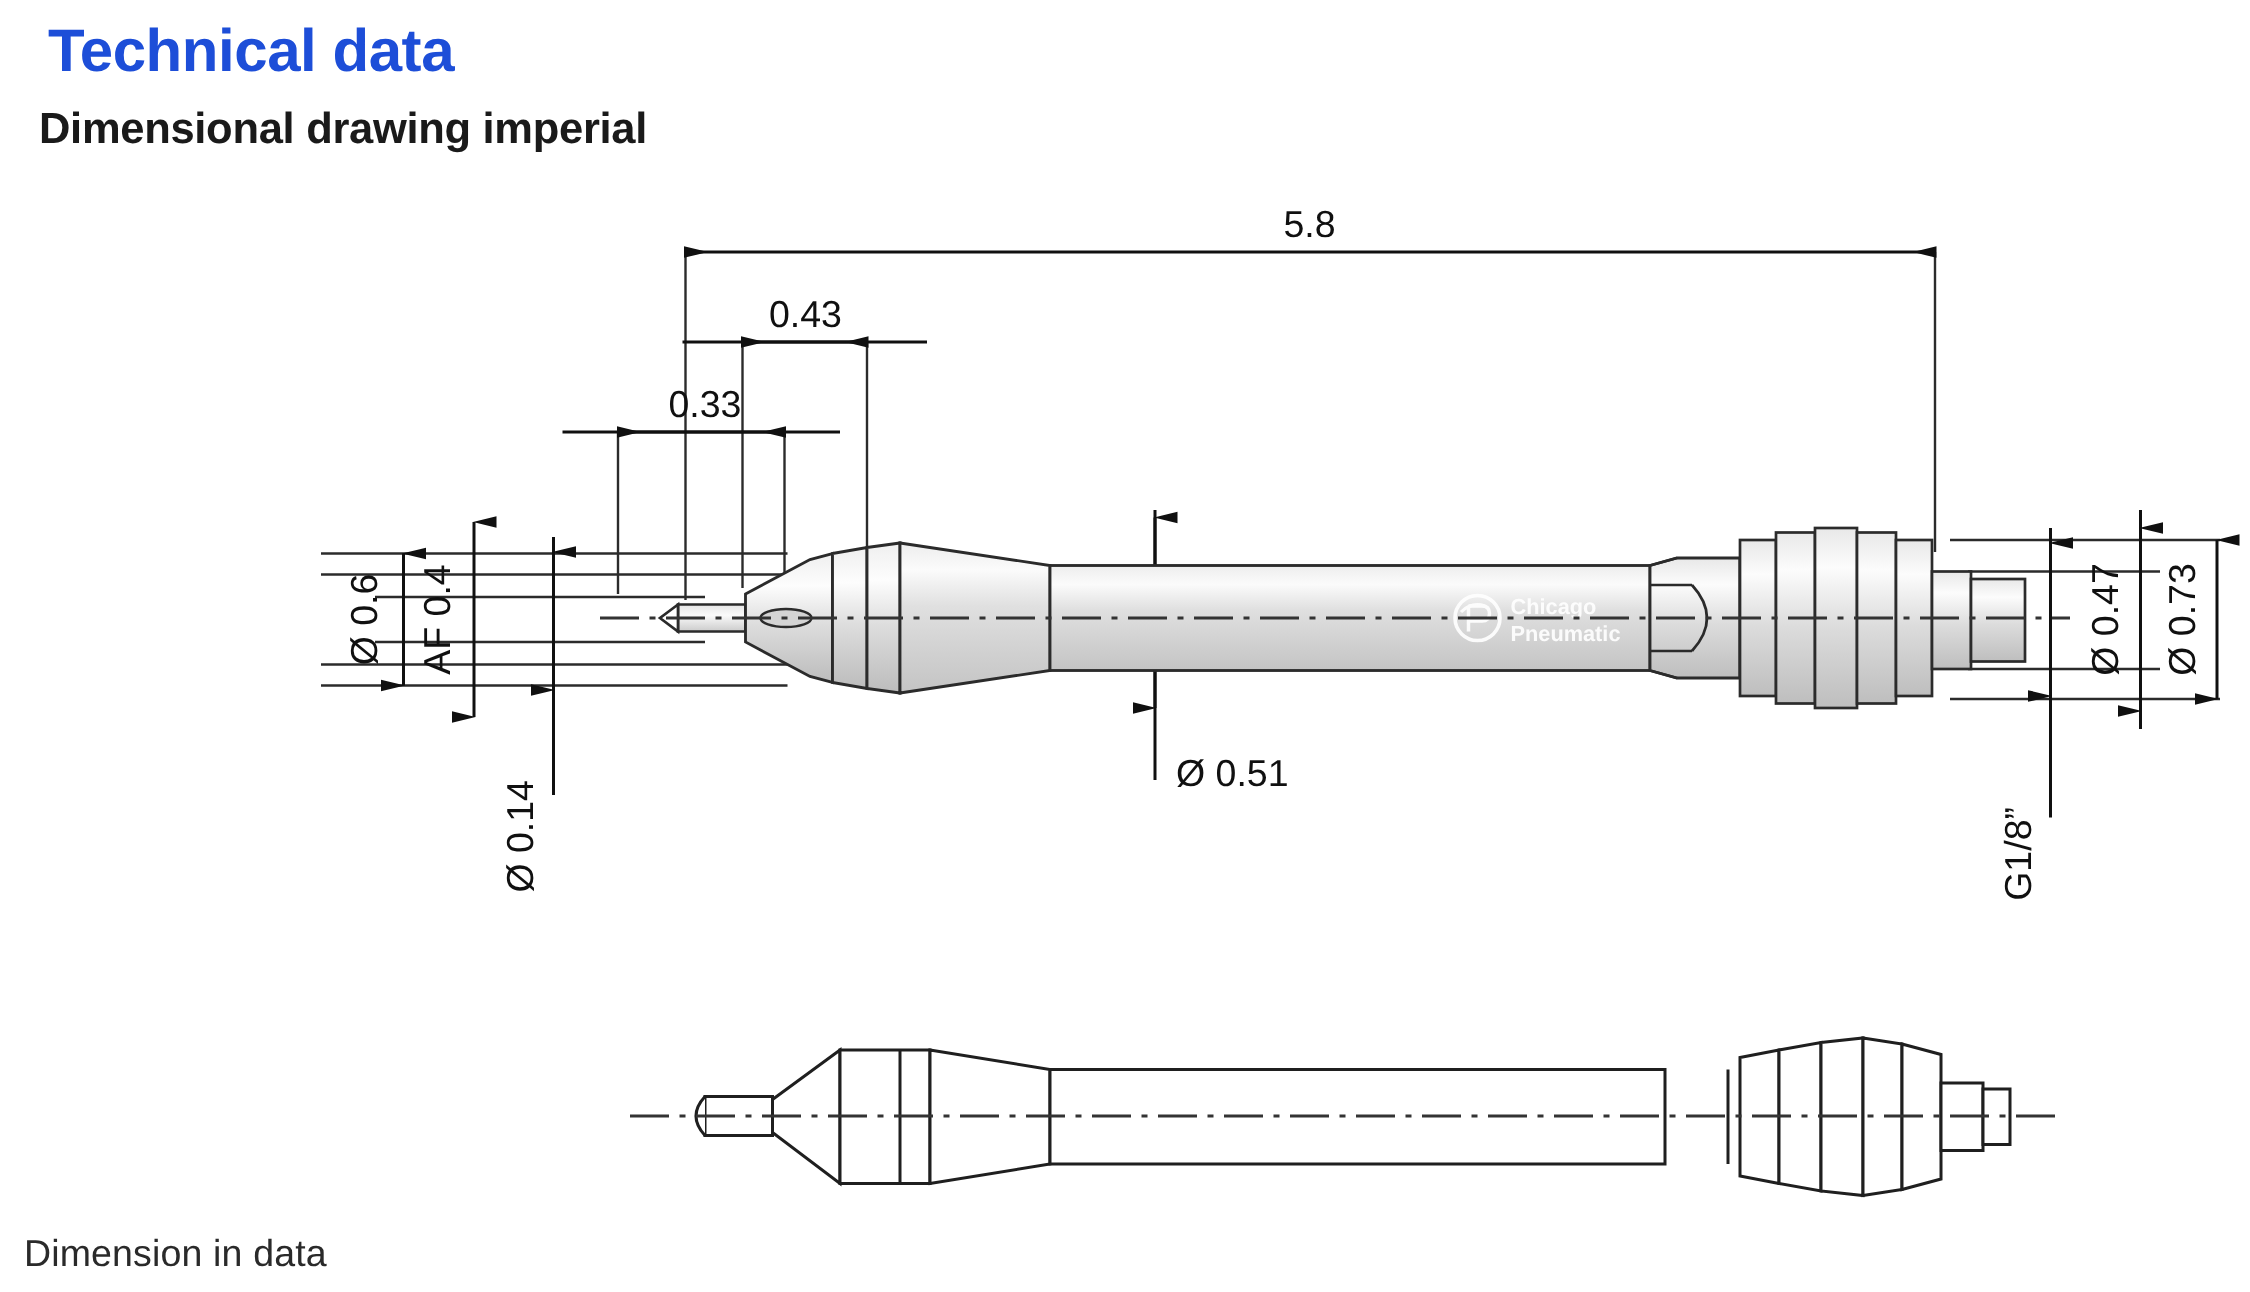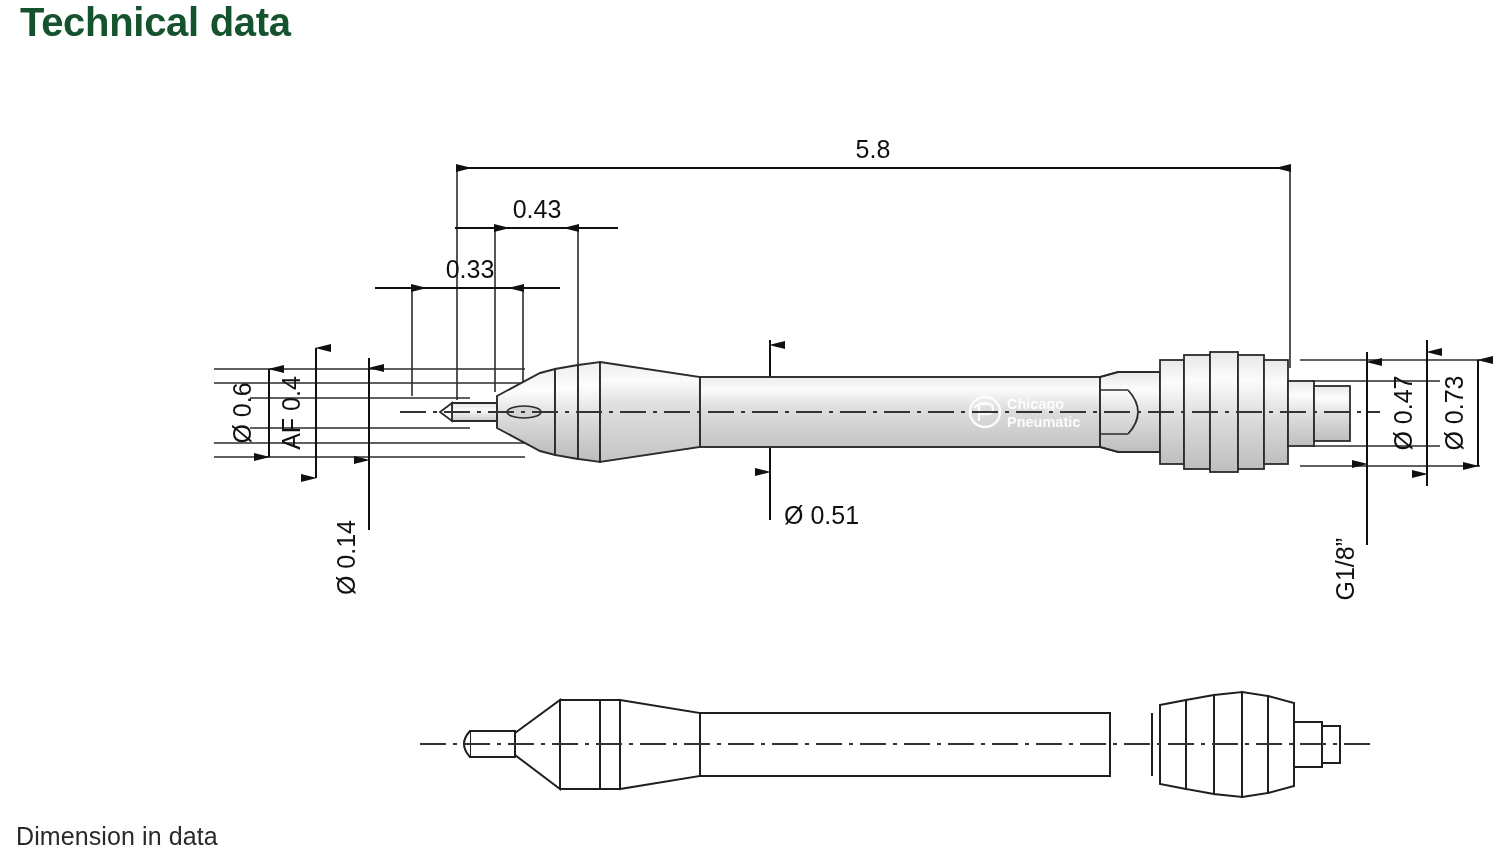--- a/index.html
+++ b/index.html
@@ -25,24 +25,24 @@
   }
   .title-block {
     position: absolute;
     left: 20px;
     top: 2px;
     width: 900px;
   }
   .title-main {
     font-size: 40px;
     font-weight: bold;
-    color: #14532d;
+    color: #1d4ed8;
     line-height: 1.0;
     letter-spacing: -0.3px;
-    margin: 0;
+    margin: 12px;
     padding: 0;
   }
   .title-sub {
     font-size: 29px;
     font-weight: bold;
     color: #1a1a1a;
     line-height: 1.0;
     margin: 18px 0 0 6px;
     padding: 0;
     letter-spacing: -0.2px;
@@ -67,20 +67,21 @@
     fill: #101010;
   }
 </style>
 </head>
 <body>
 
 <div id="sheet">
 
   <div class="title-block">
     <div class="title-main">Technical data</div>
+    <div class="title-sub">Dimensional drawing imperial</div>
   </div>
 
   <svg id="drawing-svg" width="1500" height="861" viewBox="0 0 1500 861">
     <defs>
       <linearGradient id="bodyGrad" x1="0" y1="0" x2="0" y2="1">
         <stop offset="0%" stop-color="#ededed"></stop>
         <stop offset="18%" stop-color="#fbfbfb"></stop>
         <stop offset="42%" stop-color="#e0e0e0"></stop>
         <stop offset="70%" stop-color="#d2d2d2"></stop>
         <stop offset="100%" stop-color="#c4c4c4"></stop>

